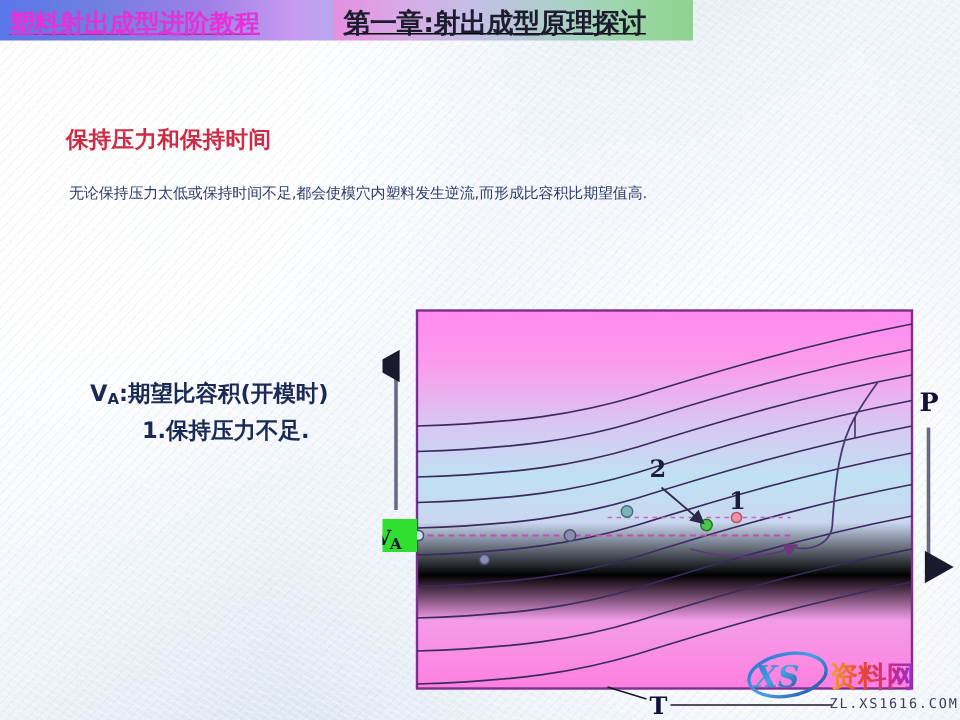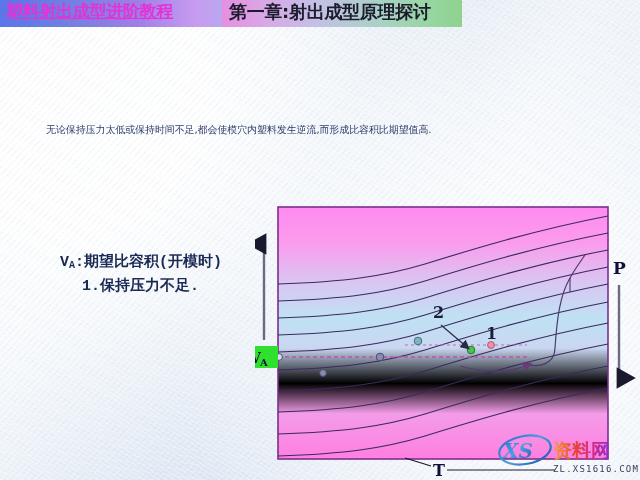--- a/index.html
+++ b/index.html
@@ -19,21 +19,21 @@
   }
   #grain{
     position:absolute;inset:0;pointer-events:none;opacity:.55;
     background-image:
       repeating-linear-gradient(32deg, rgba(255,255,255,.55) 0 1px, rgba(0,0,0,0) 1px 4px),
       repeating-linear-gradient(-47deg, rgba(186,203,222,.30) 0 1px, rgba(0,0,0,0) 1px 5px),
       repeating-linear-gradient(8deg, rgba(255,255,255,.40) 0 1px, rgba(0,0,0,0) 1px 7px);
   }
 
   
-  .hdr{position:absolute;top:0;height:27px;display:flex;align-items:flex-start;white-space:nowrap;}
+  .hdr{position:absolute;top:0;height:27px;display:flex;align-items:flex-end;white-space:nowrap;text-decoration:underline;}
   #hdr-a{
     left:0;width:222px;padding-left:6px;box-sizing:border-box;
     background:linear-gradient(90deg,#5a76e8 0%,#6f7fe0 28%,#9f7fe6 62%,#c79bf0 88%,#b9a7ef 100%);
   }
   #hdr-a .t{
     font-size:17px;font-weight:bold;color:#e432d8;letter-spacing:-.3px;
     text-decoration:underline;text-underline-offset:1px;
     font-family:"DejaVu Sans","Liberation Sans",sans-serif;
   }
   #hdr-b{
@@ -51,24 +51,24 @@
   }
   #para{
     position:absolute;left:26px;top:119px;width:600px;
     font-size:10px;color:#2d3c6b;line-height:22px;letter-spacing:-.1px;
   }
   #para p{margin:0;text-indent:2em;}
 
   
   #legend{
     position:absolute;left:60px;top:252px;color:#1b2a55;
-    font-size:15px;font-weight:bold;line-height:21px;font-family:Liberation Mono, monospace;
+    font-size:15px;font-weight:bold;line-height:21px;
   }
   #legend .l1 .sub{font-size:10px;vertical-align:-2px;}
-  #legend .l2,#legend .l3{margin-left:22px;}
+  #legend .l2,#legend .l3{margin-left:22px;text-align:center;}
 
   
   #chart{position:absolute;left:255px;top:200px;width:385px;height:280px;}
   #chart svg{display:block;}
 
   .axlabel{font-family:"DejaVu Serif","Liberation Serif",serif;font-weight:bold;fill:#101038;}
   .marknum{font-family:"DejaVu Serif","Liberation Serif",serif;font-weight:bold;fill:#1b1b3a;}
 
   
   #wm{position:absolute;left:495px;top:432px;width:145px;height:46px;}
@@ -79,20 +79,21 @@
 <div id="slide">
   <div id="grain"></div>
 
   <div class="hdr" id="hdr-a">
     <span class="t">塑料射出成型进阶教程</span>
   </div>
   <div class="hdr" id="hdr-b">
     <span class="t">第一章:射出成型原理探讨</span>
   </div>
 
+  <div id="sect-title">保持压力和保持时间</div>
   <div id="para">
     <p>无论保持压力太低或保持时间不足,都会使模穴内塑料发生逆流,而形成比容积比期望值高.</p>
   </div>
 
   <div id="legend">
     <div class="l1"><span>V</span><span class="sub">A</span><span>:期望比容积(开模时)</span></div>
     <div class="l2">1.保持压力不足.</div>
   </div>
 
   <div id="chart">

